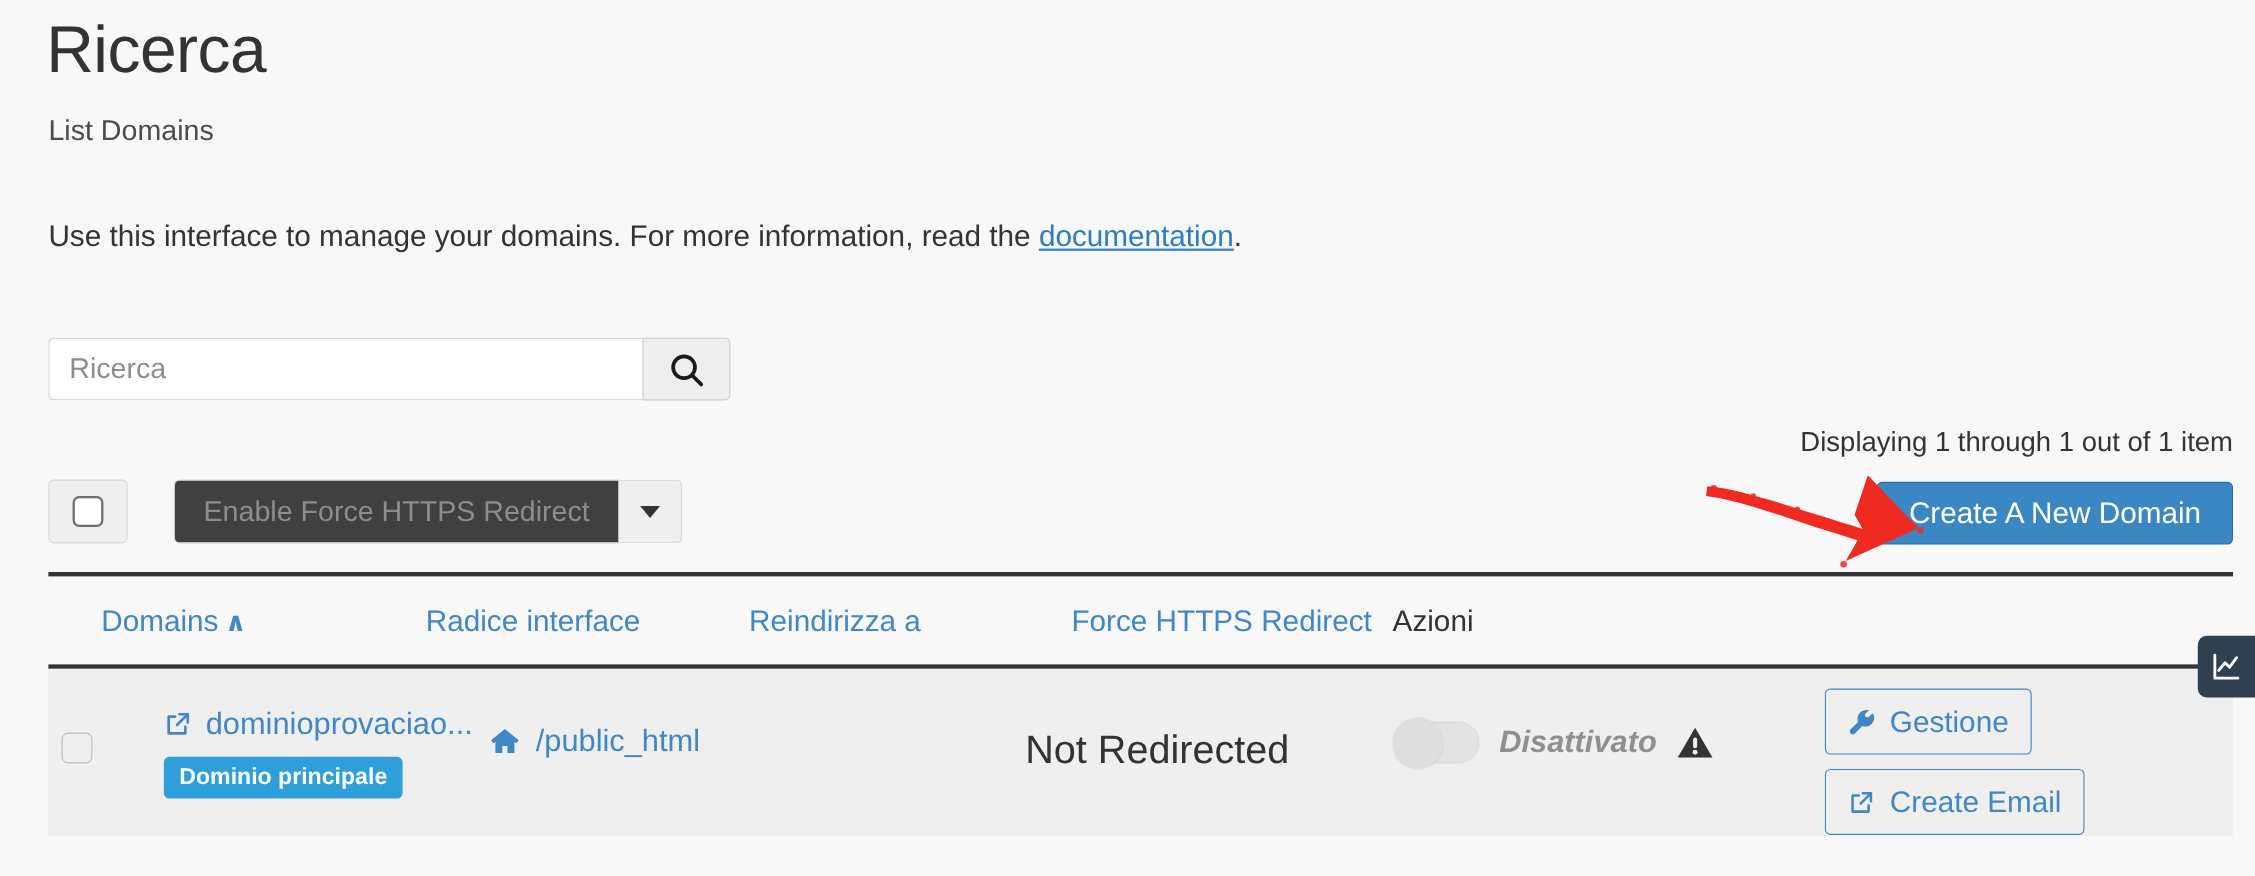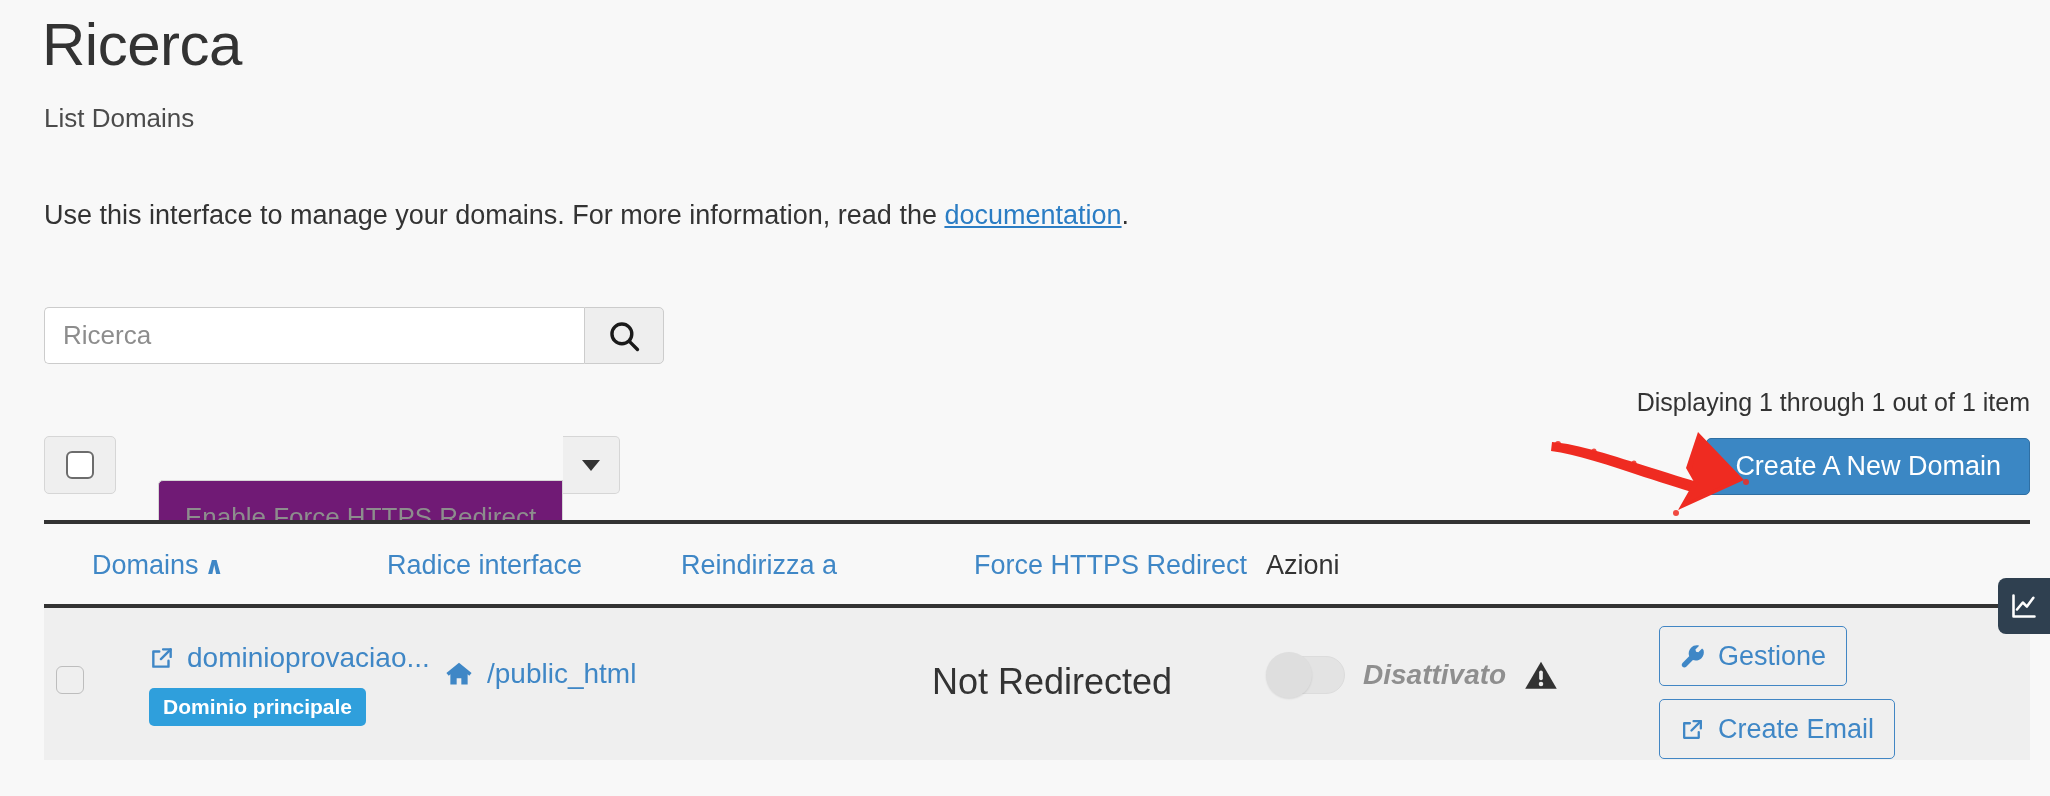--- a/index.html
+++ b/index.html
@@ -130,33 +130,32 @@
     border: 2px solid #6c6c6c;
     border-radius: 6px;
     background: #ffffff;
   }
   .split-group {
     display: flex;
     align-items: stretch;
     margin-left: 42px;
   }
   .split-main {
-    height: 75px;
-    box-sizing: border-box;
-    background: #701a75;
+    height: 58px;
+    box-sizing: border-box;
+    background: #404040;
     border: 1px solid #d6d6d6;
     border-radius: 5px 0 0 5px;
     color: #8d8d8d;
     font-size: 26px;
     display: flex;
     align-items: center;
     padding: 0 26px;
     cursor: pointer;
     white-space: nowrap;
-    margin-top: 44px;
   }
   .split-caret {
     width: 57px;
     height: 58px;
     box-sizing: border-box;
     background: #efefef;
     border: 1px solid #d6d6d6;
     border-left: none;
     border-radius: 0 5px 5px 0;
     display: flex;

